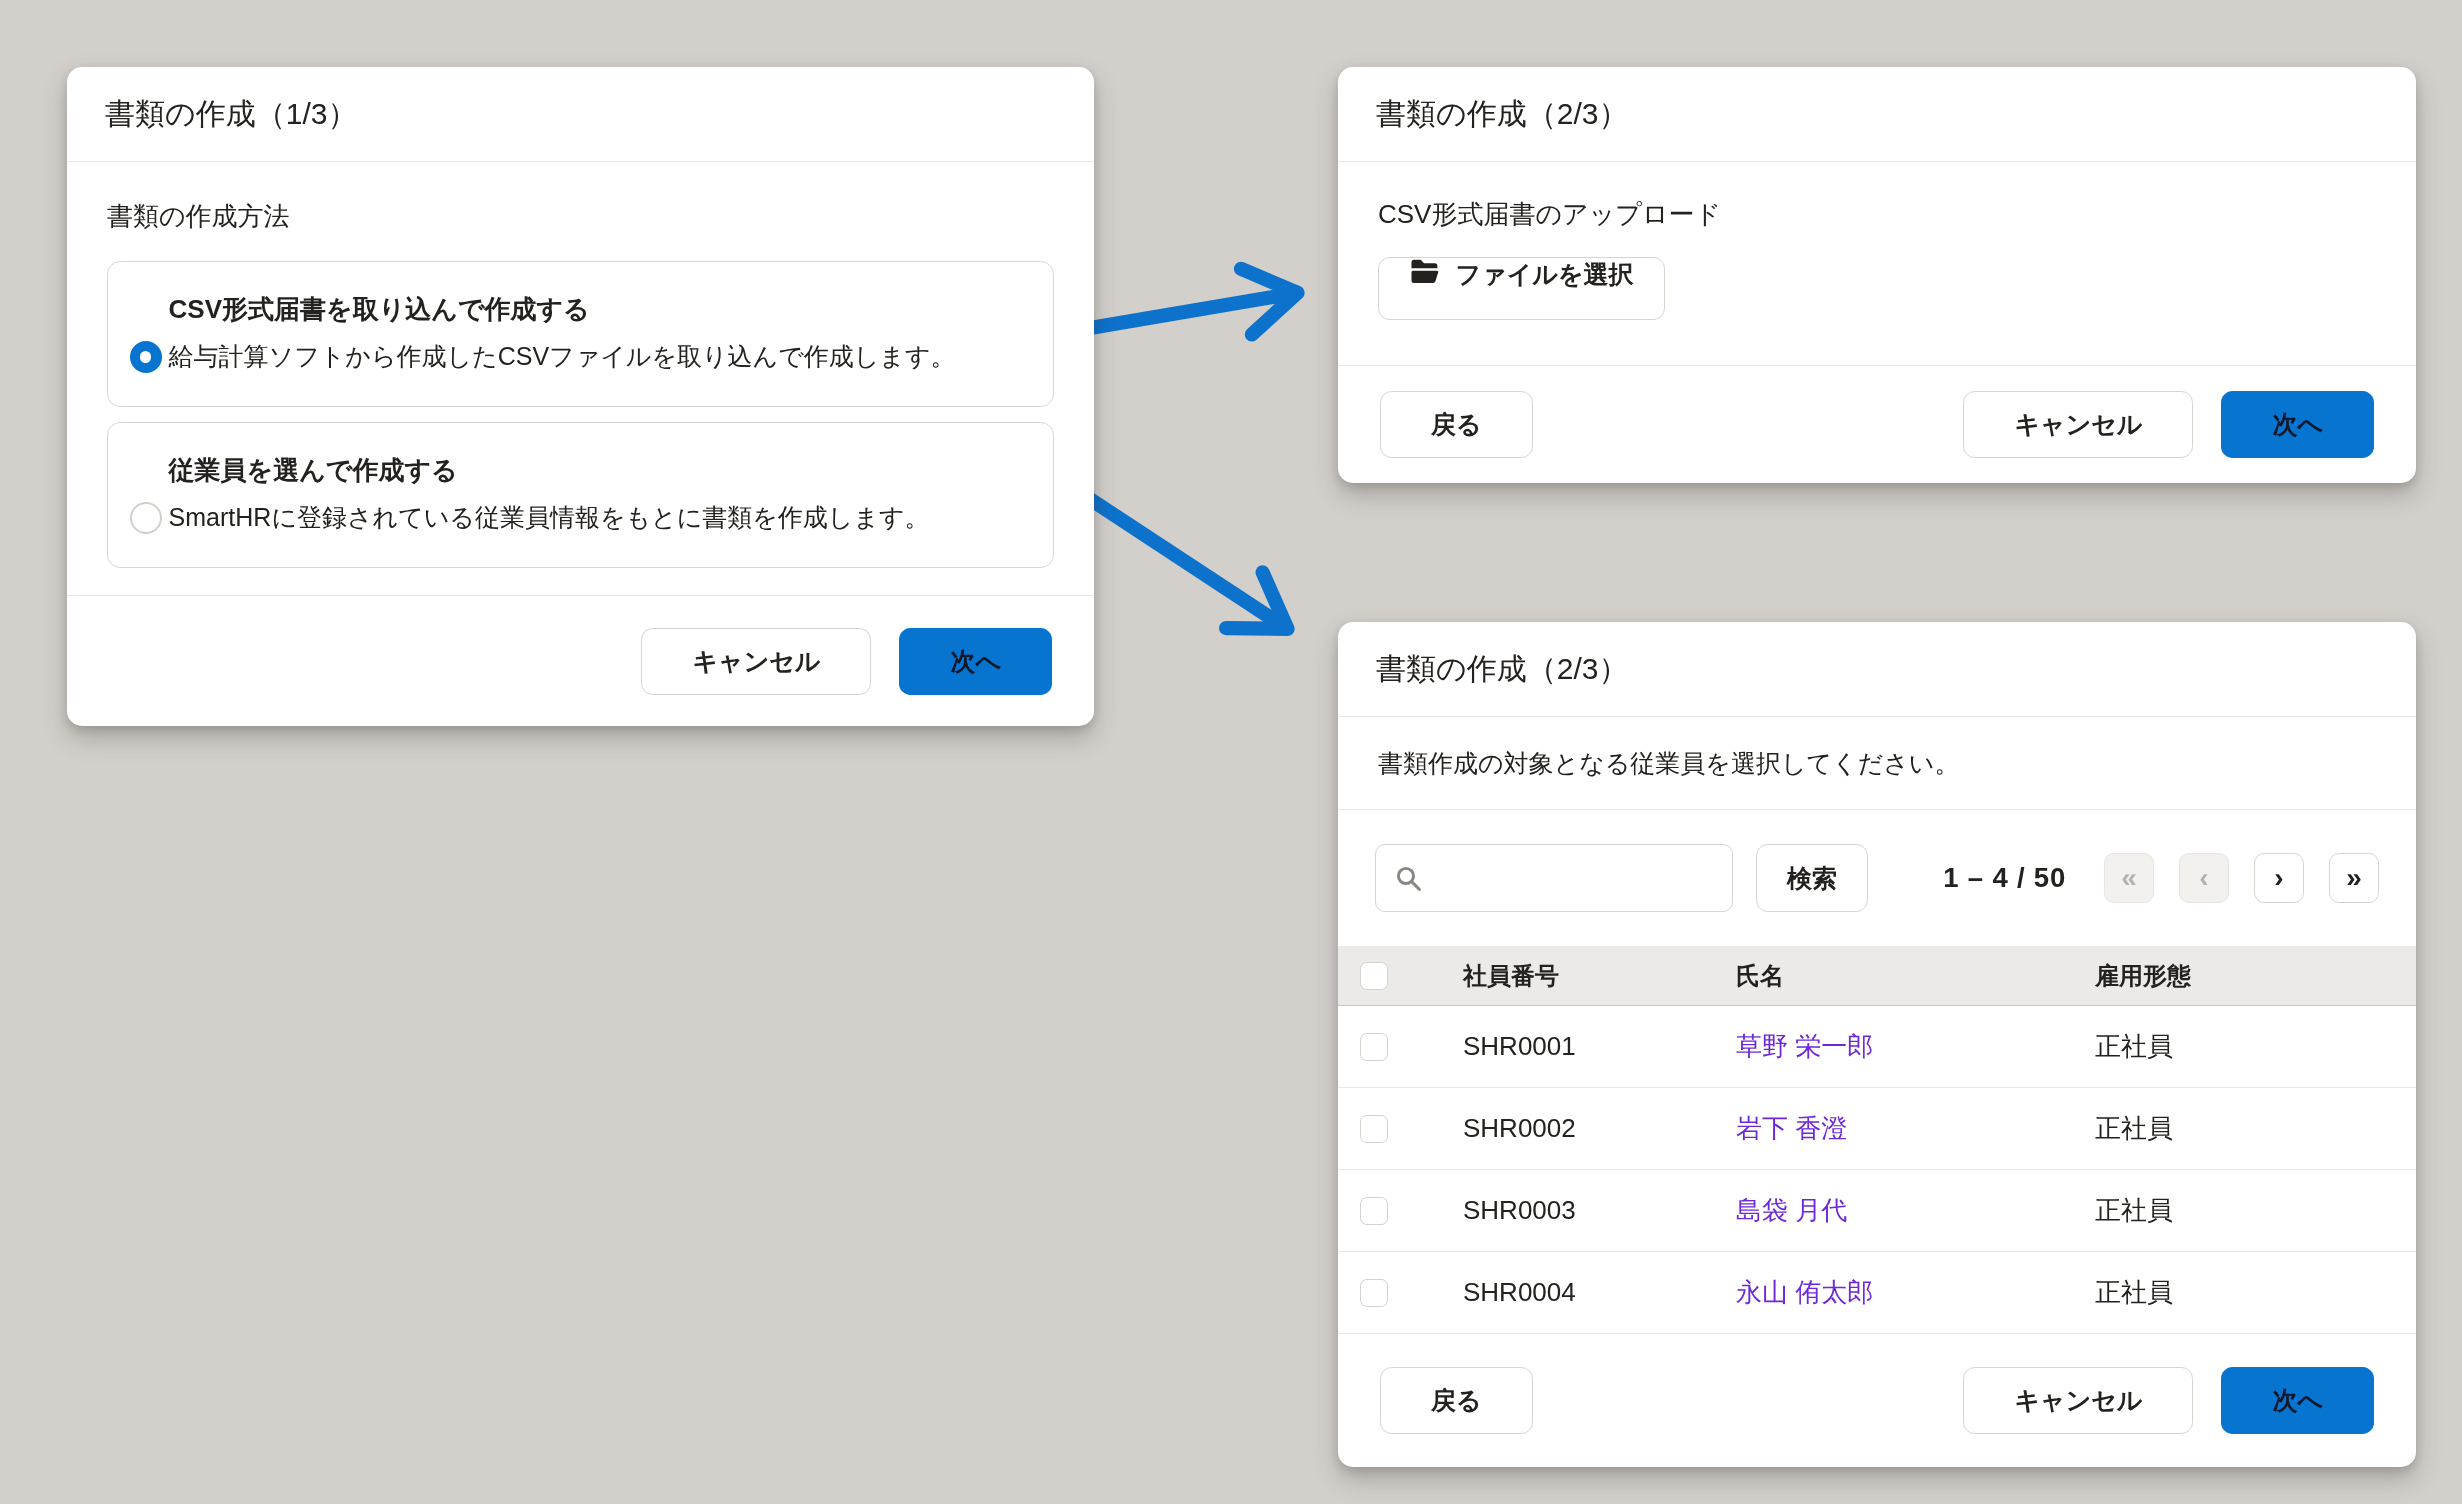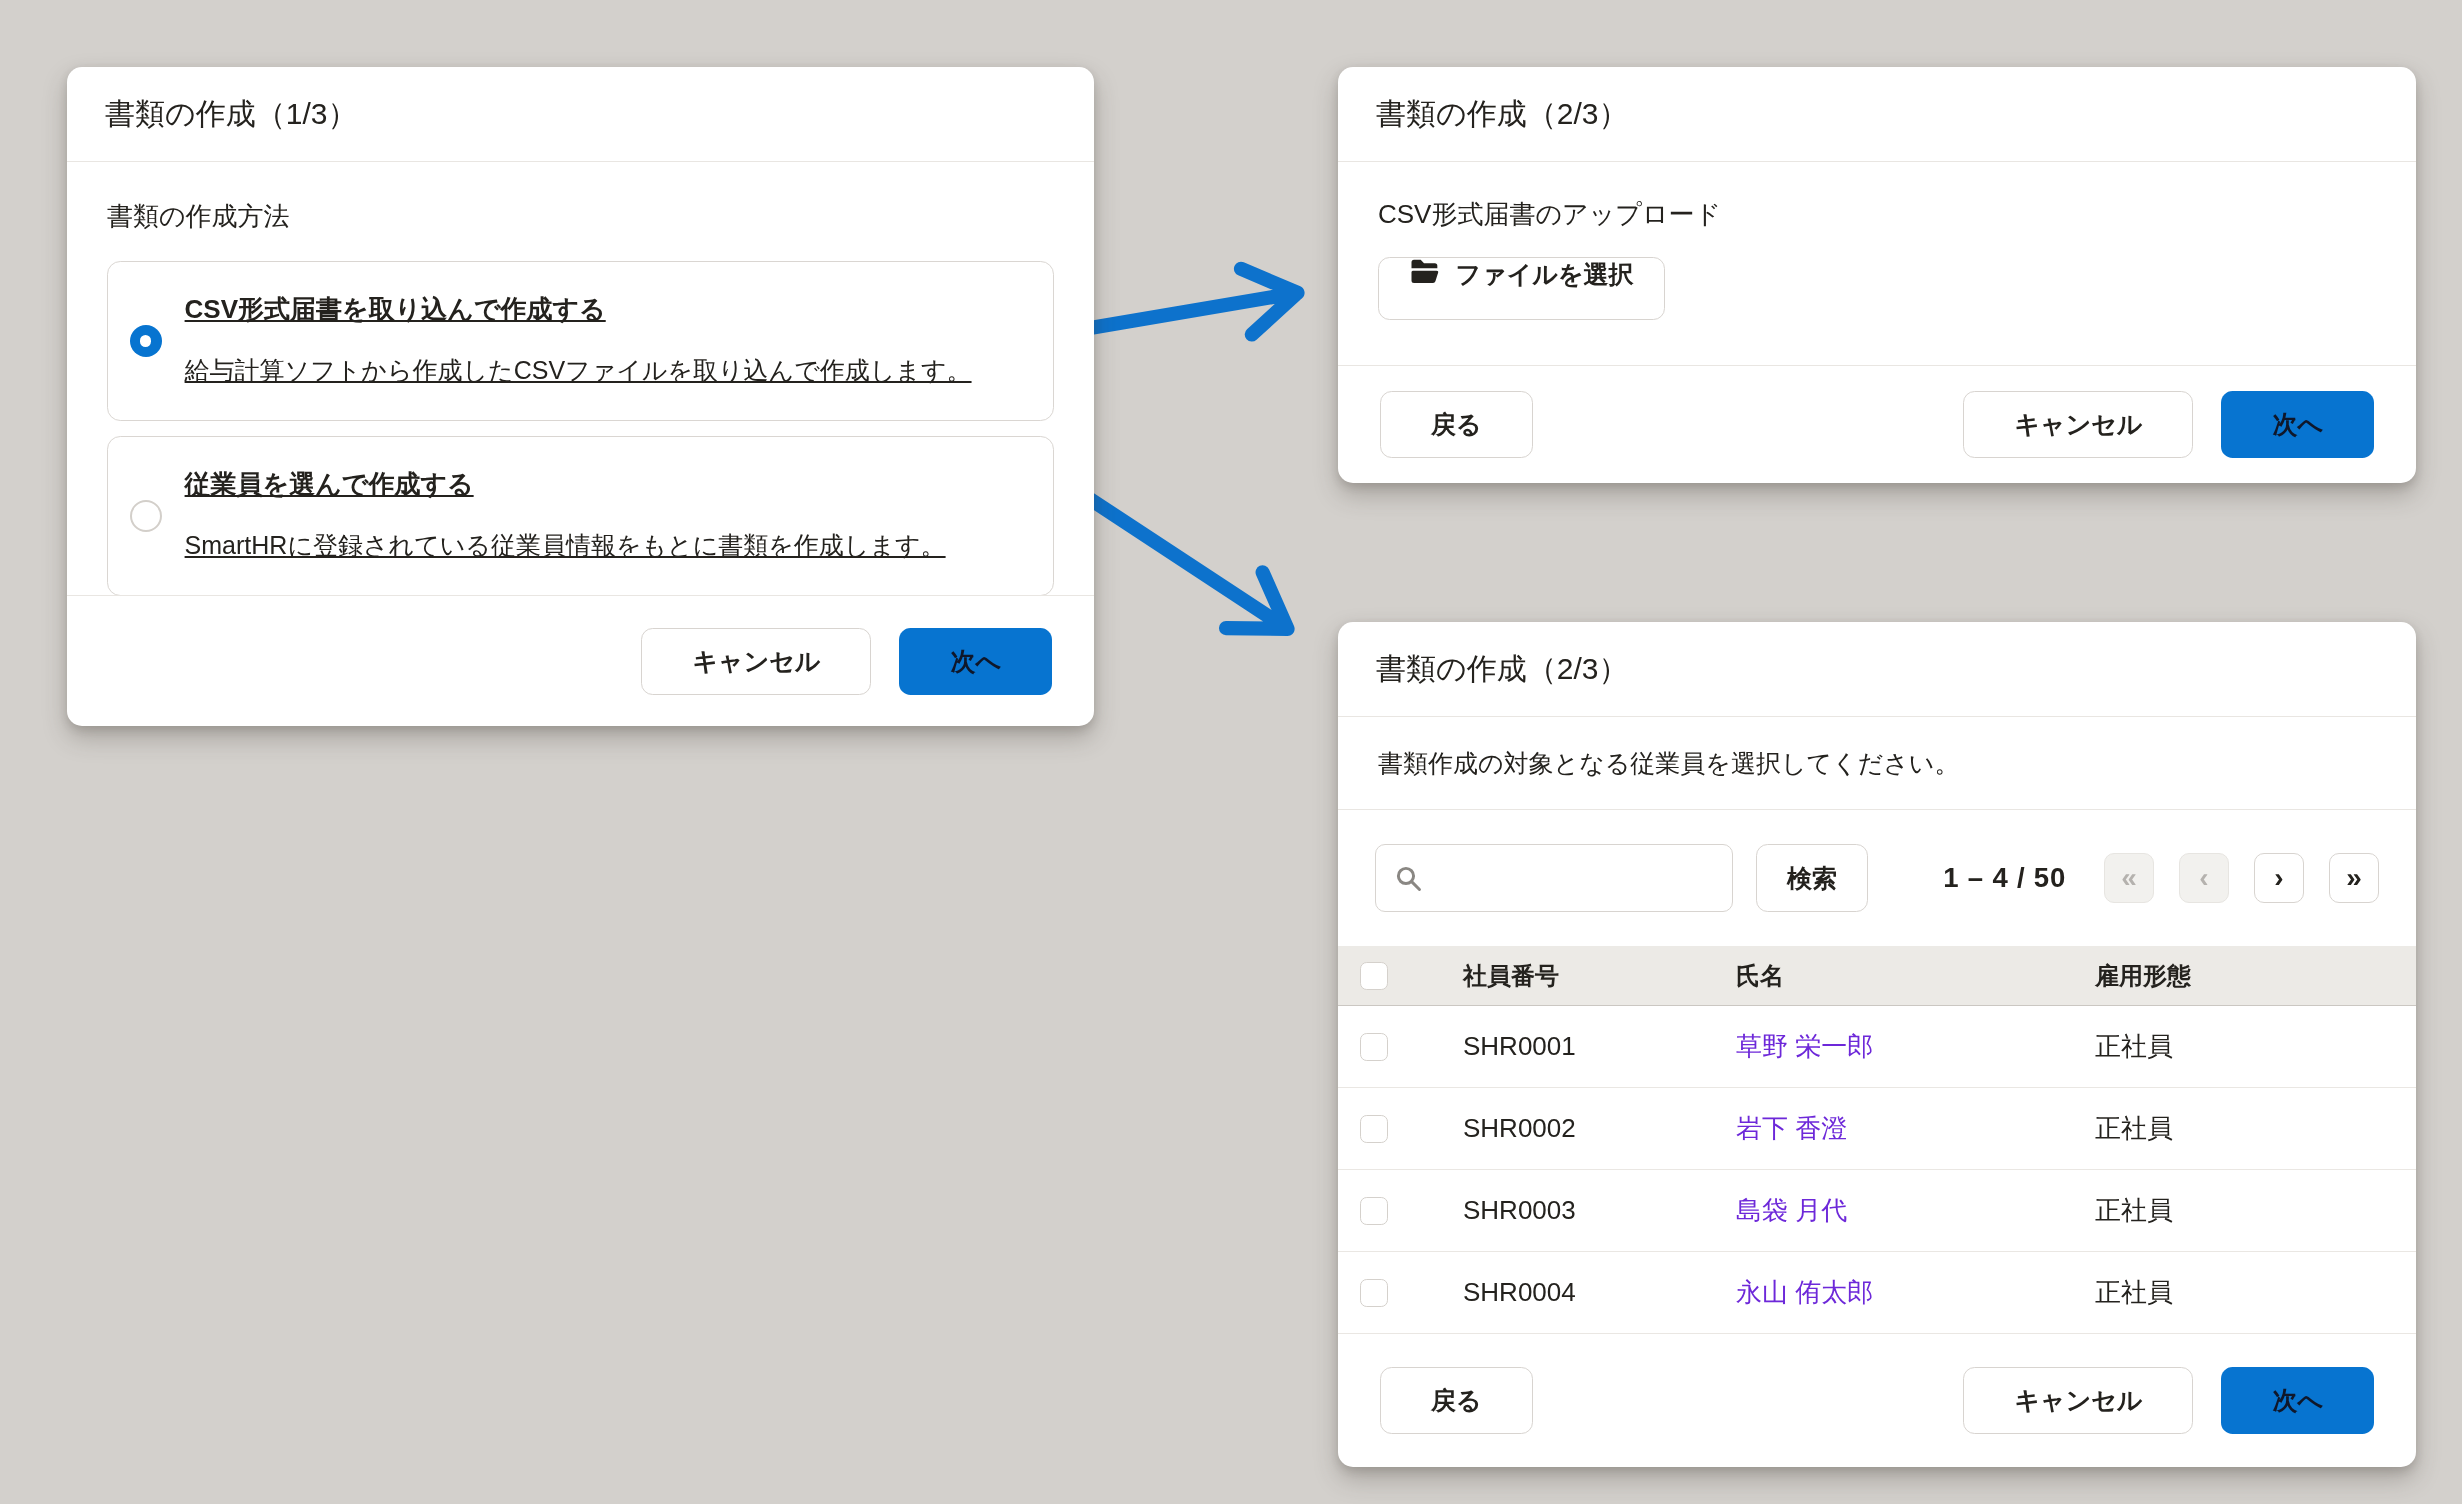--- a/index.html
+++ b/index.html
@@ -44,35 +44,34 @@
   .btn.outline { border-color:#d8d4d0; }
   .btn.primary { background:#0774d0; color:#0f172a; }
 
   
   .c1-body { padding:37px 40px 0; }
   .section-label { font-size:26px; font-weight:400; }
   .c1-body .section-label { margin-bottom:27px; }
   .option {
     border:1.7px solid #dad6d2; border-radius:13.3px;
     padding:30px 25px 33px 21.6px;
-    display:flex; align-items:center; gap:23px;
+    display:flex; align-items:flex-end; gap:7px;
     cursor:pointer;
-    text-decoration:underline;
   }
   .option + .option { margin-top:15px; }
   .radio { width:32px; height:32px; border-radius:50%; flex:none; margin-top:3.3px; position:relative; }
   .radio.off { background:#fff; border:2.5px solid #d3cfca; }
   .radio.selected { background:#0774d0; }
   .radio.selected::after {
     content:""; position:absolute; left:50%; top:50%;
     width:11.6px; height:11.6px; margin:-5.8px 0 0 -5.8px;
     border-radius:50%; background:#fff;
   }
   .opt-label { font-size:26px; font-weight:700; }
-  .opt-desc  { font-size:25px; margin-top:27px; }
+  .opt-desc  { font-size:25px; margin-top:13px; }
   .card-footer {
     position:absolute; left:0; right:0; bottom:0;
     border-top:1.7px solid #e9e6e2;
     display:flex; align-items:center;
     padding:0 42px;
   }
   #card1 .card-footer { height:131px; justify-content:flex-end; gap:28px; }
 
   
   .c2-body { padding:35px 40px; }

